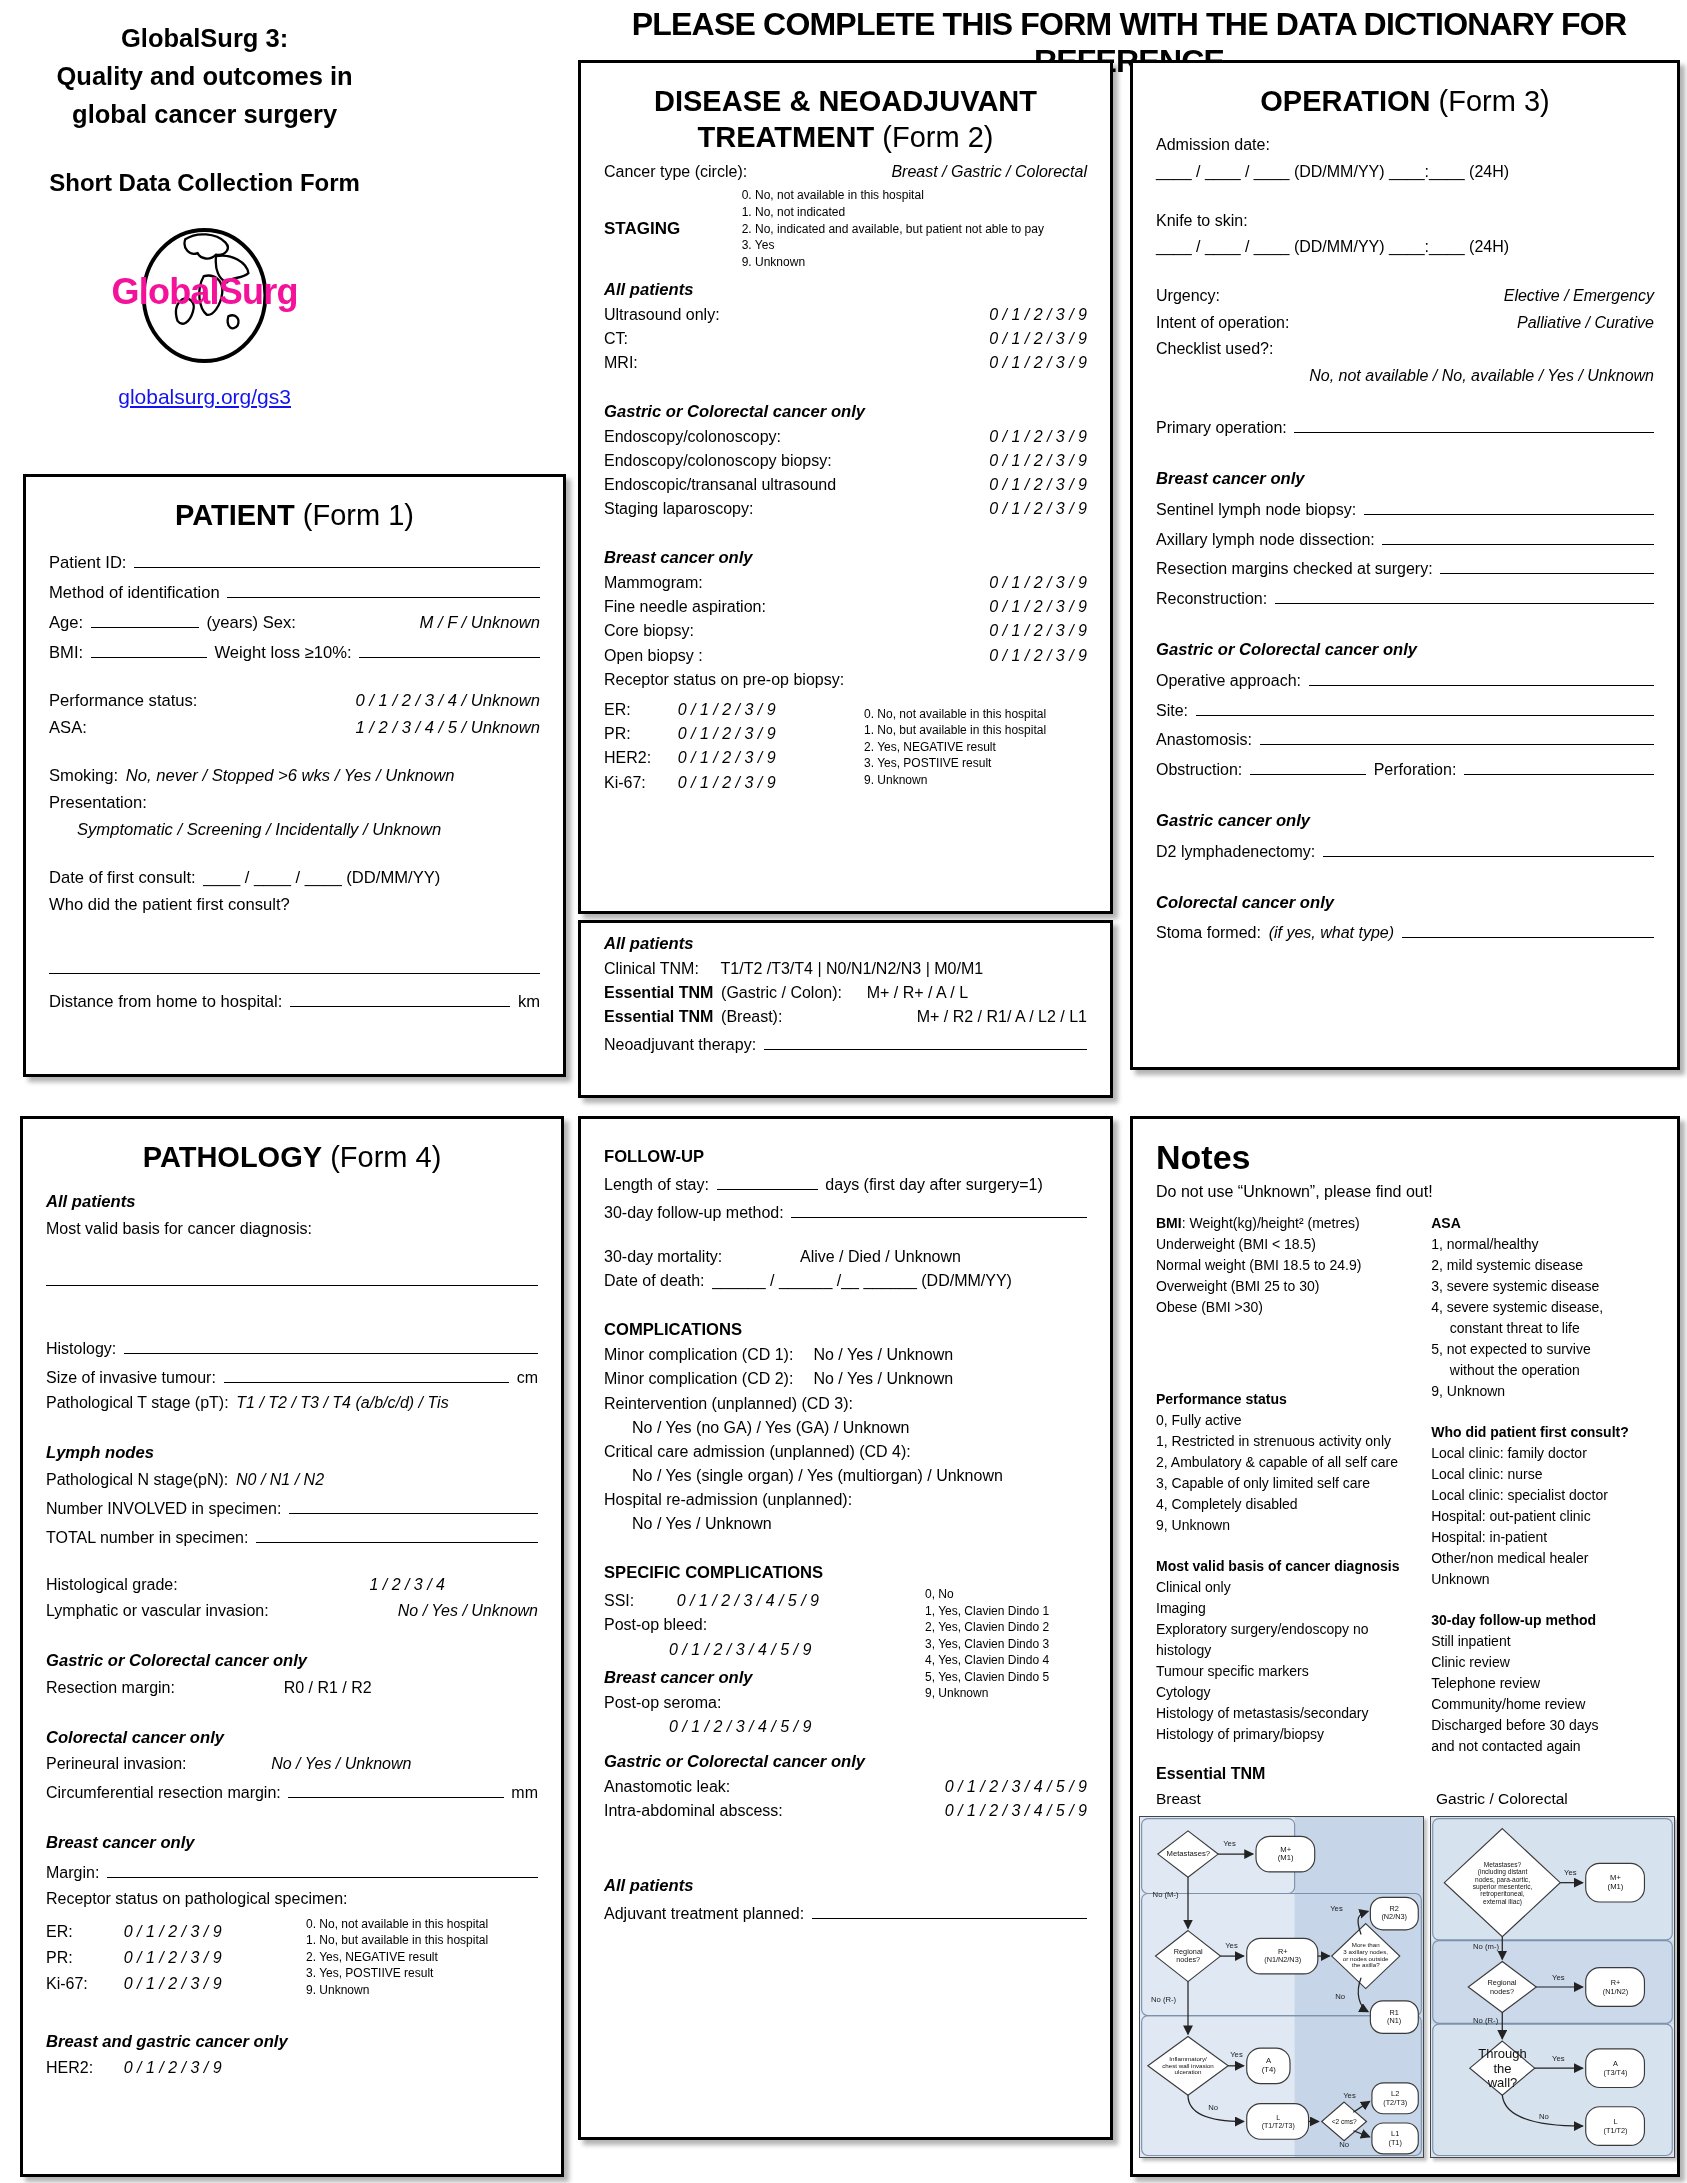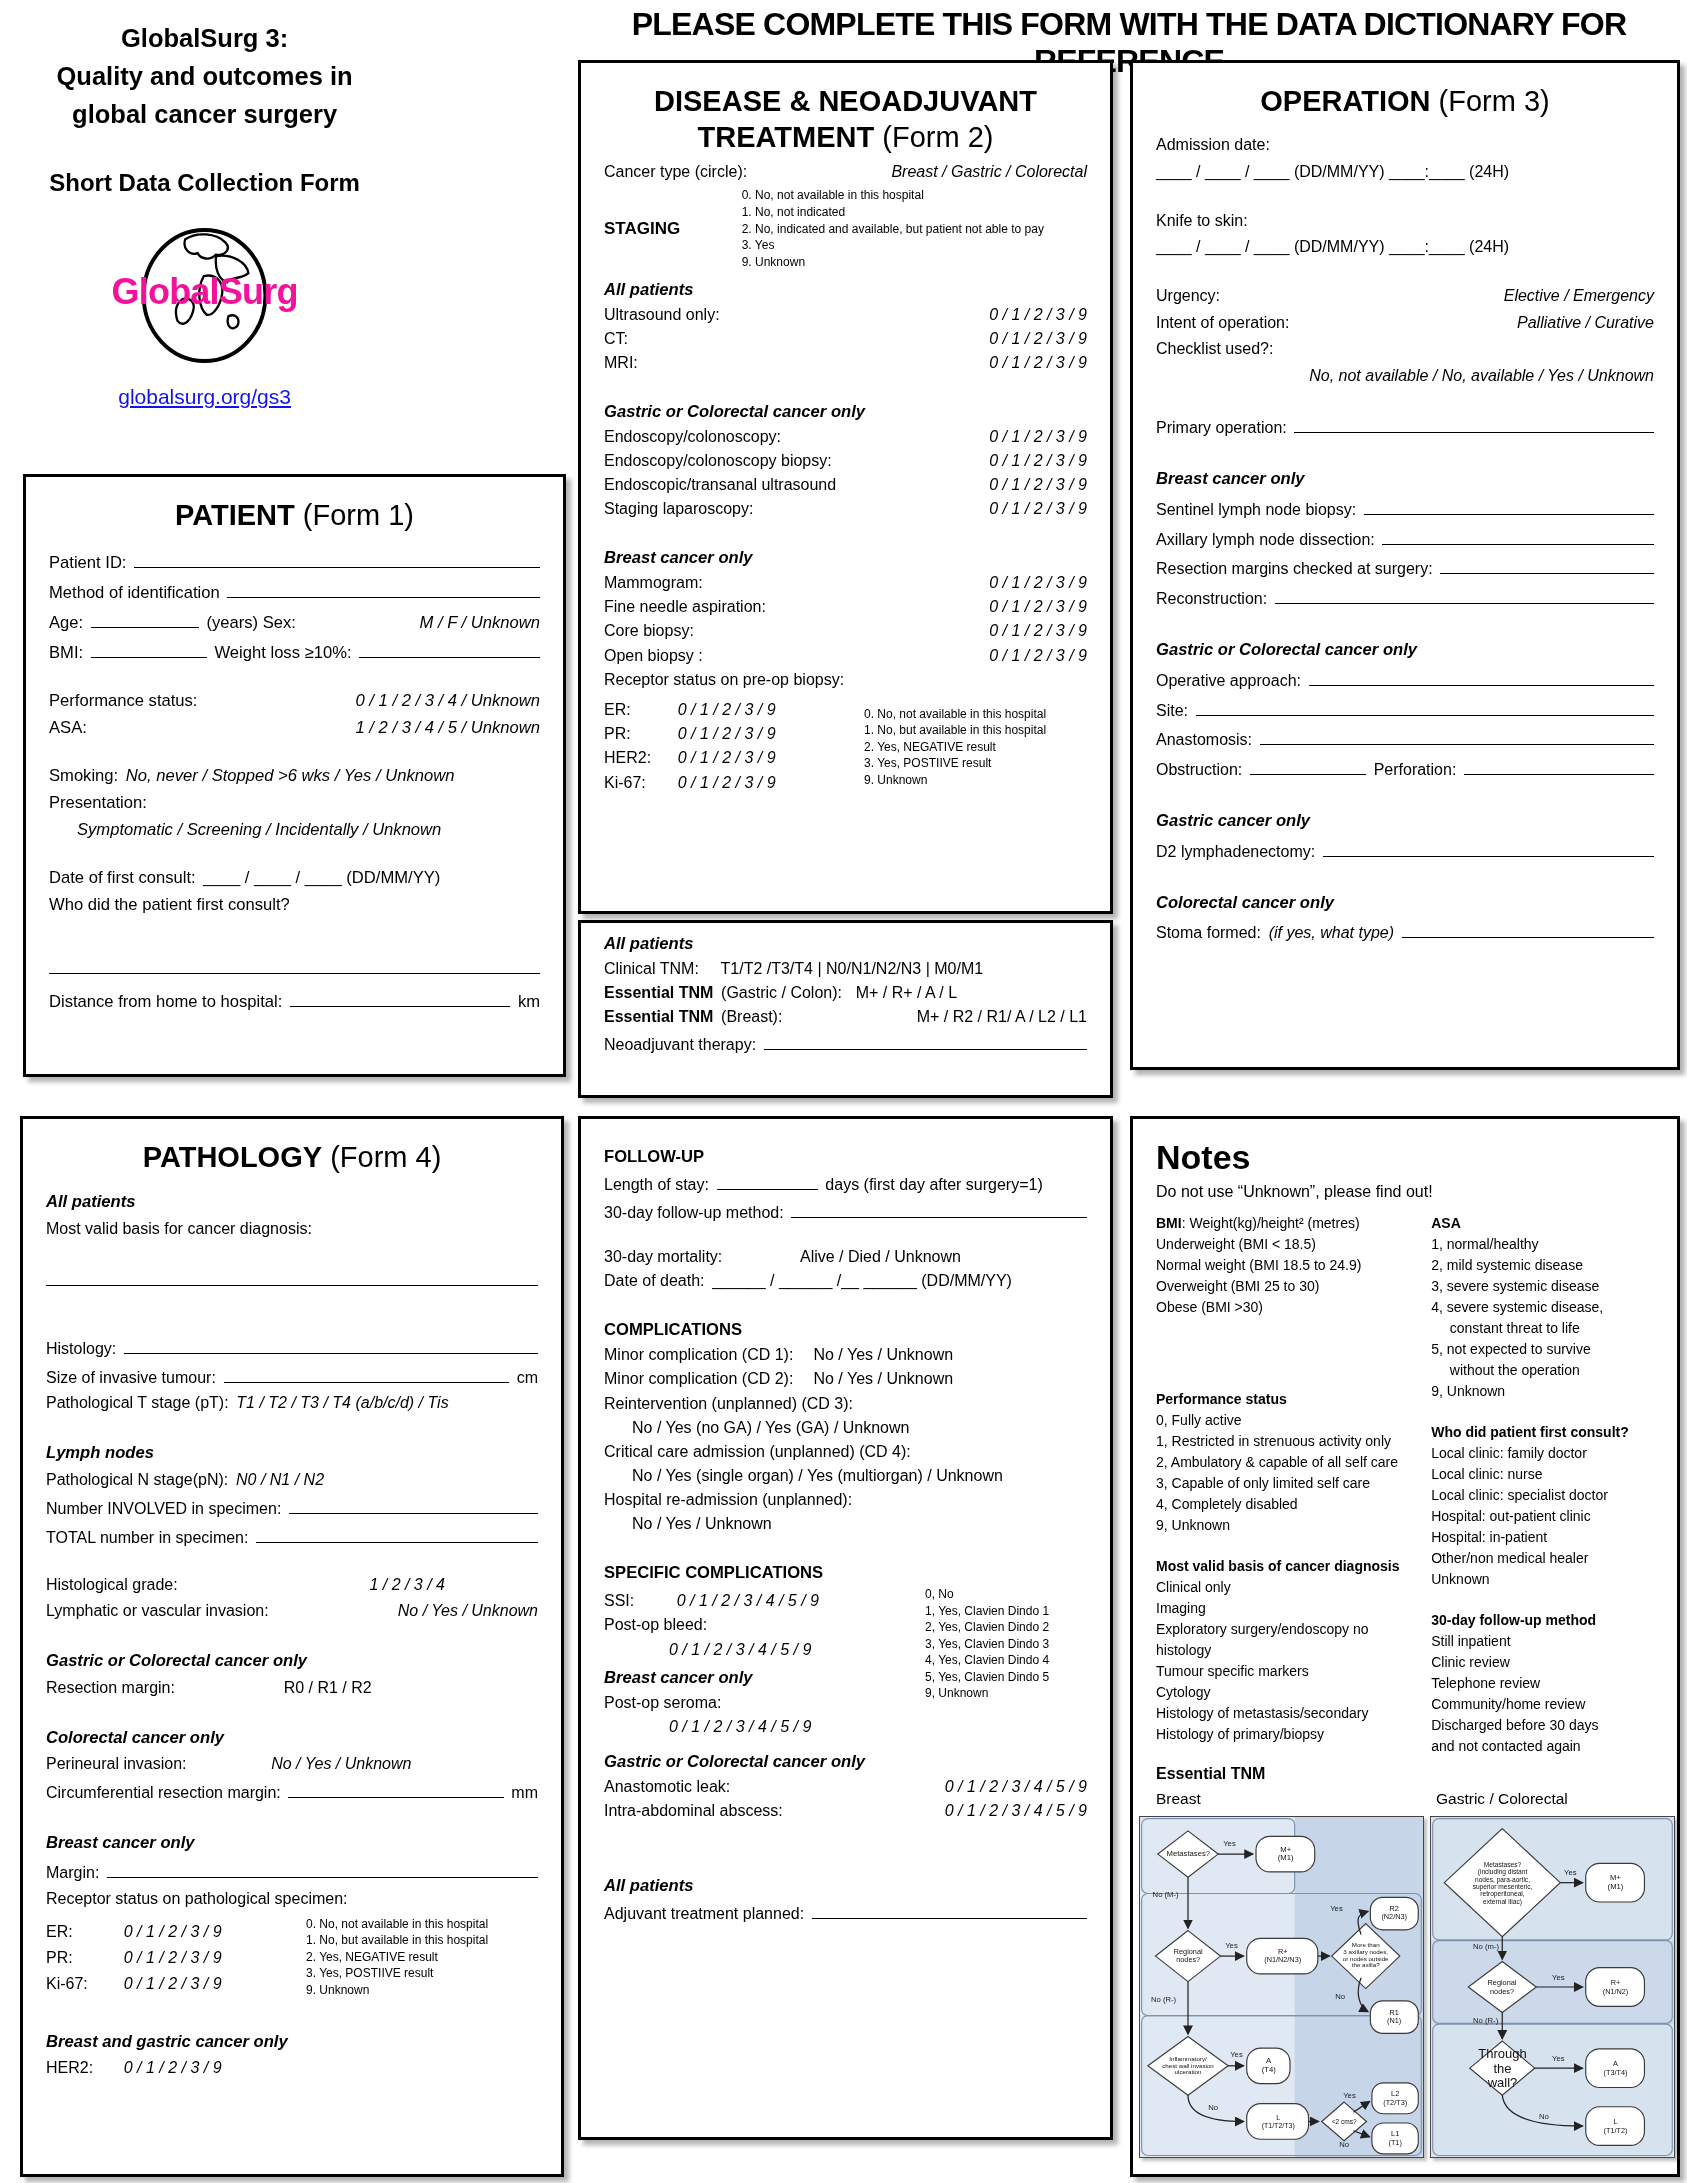--- a/index.html
+++ b/index.html
@@ -237,21 +237,21 @@
 
 <section class="panel" style="left:578px;top:920px;width:535px;height:178px;padding-top:10.8px">
   <div class="sec" style="margin-top:0">All patients</div>
   <div class="row">
       <span>Clinical TNM:</span>
       <span style="margin-left:14px">T1/T2 /T3/T4   |   N0/N1/N2/N3   |   M0/M1</span>
     </div>
   <div class="row">
       <span class="b">Essential TNM</span>
       <span> (Gastric / Colon):</span>
-      <span style="margin-left:6px">M+  /  R+  /  A  /  L</span>
+      <span style="margin-left:17px">M+  /  R+  /  A  /  L</span>
     </div>
   <div class="row">
       <span class="b">Essential TNM</span>
       <span> (Breast):</span>
       <span style="margin-left:auto">M+ / R2 / R1/ A / L2 / L1</span>
     </div>
   <div class="row">
       <span>Neoadjuvant therapy:</span>
       <span class="bl grow"></span>
     </div>

